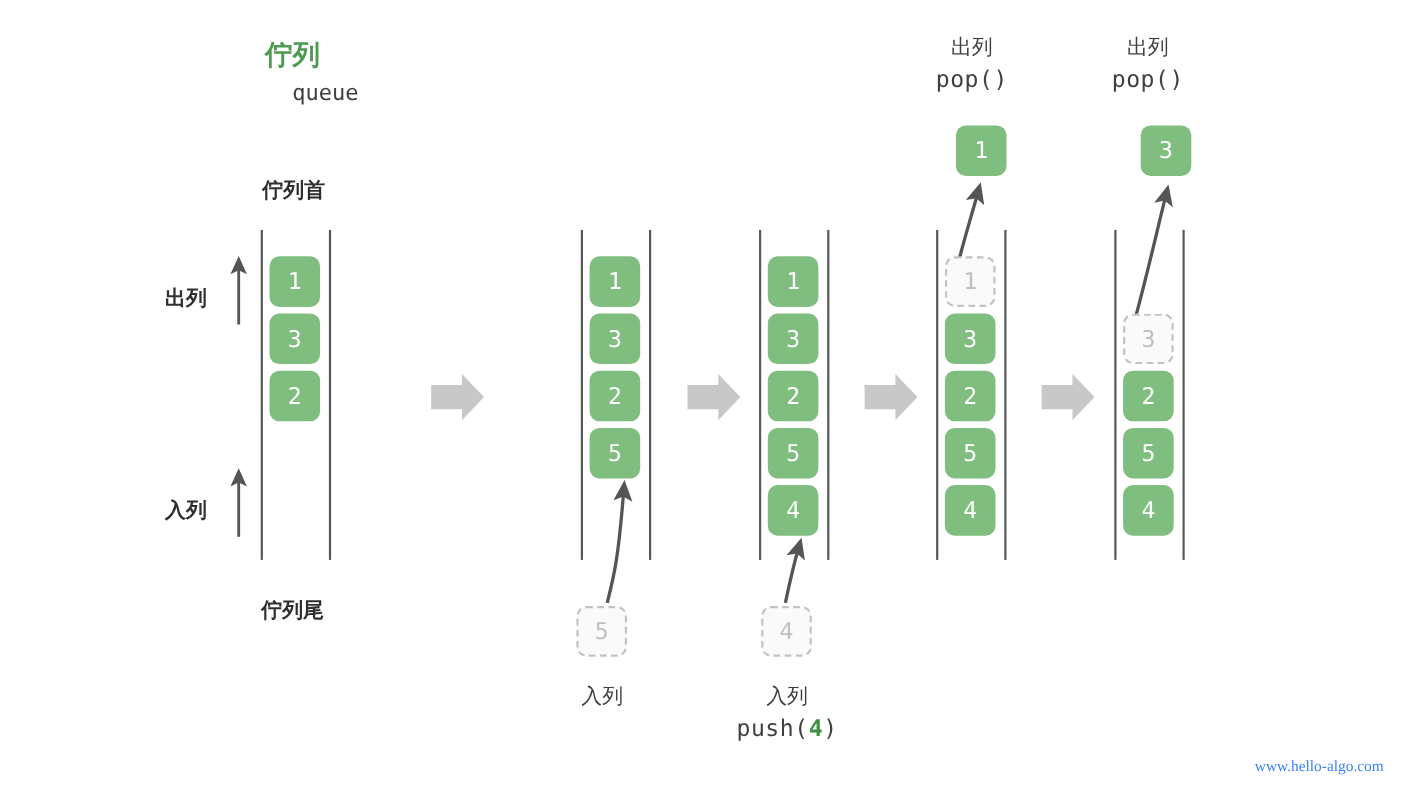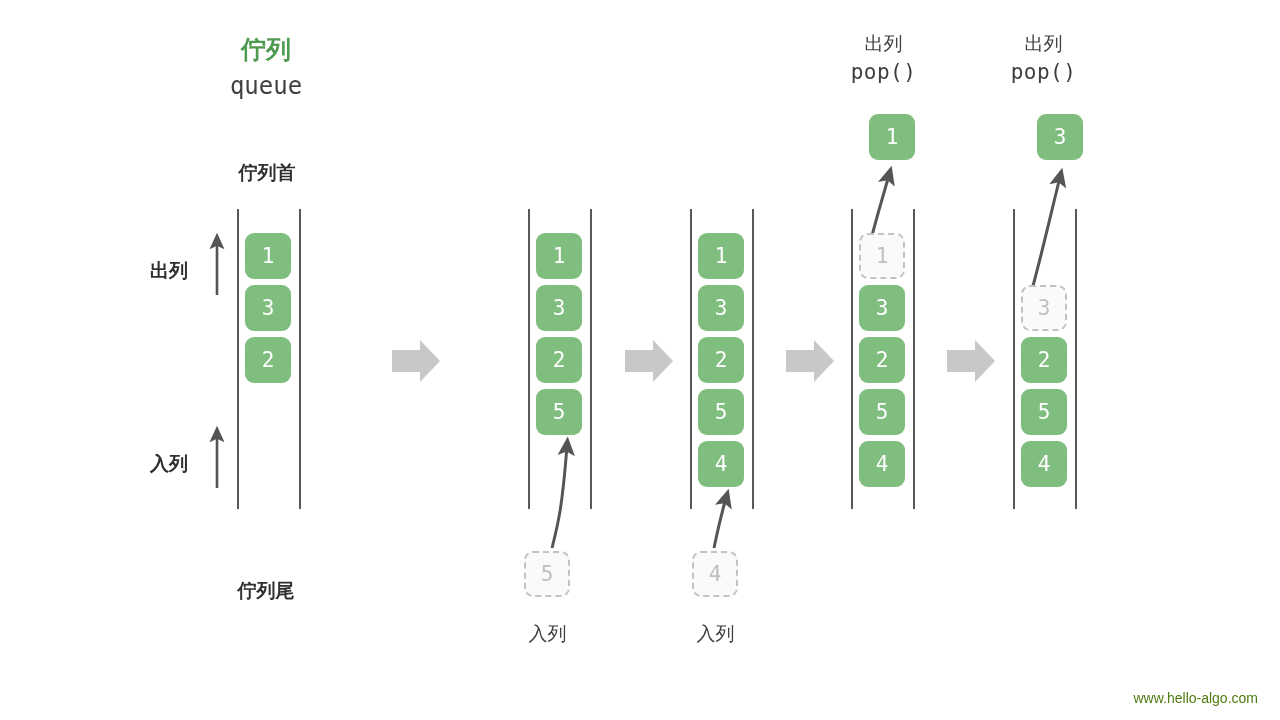--- a/index.html
+++ b/index.html
@@ -10,21 +10,21 @@
   }
   .stage{position:absolute;}
 
   
   .title-zh{
     position:absolute;font-size:25px;font-weight:bold;color:#4e9a51;
     text-align:center;white-space:nowrap;
   }
   .title-en{
     position:absolute;font-family:"DejaVu Sans Mono","Liberation Mono",monospace;
-    font-size:24px;color:#3f3f3f;text-align:center;white-space:nowrap;
+    font-size:20px;color:#3f3f3f;text-align:right;white-space:nowrap;
   }
   .head-label,.tail-label{
     position:absolute;font-size:19px;font-weight:bold;color:#2f2f2f;
     white-space:nowrap;text-align:center;
   }
   .side-label{
     position:absolute;font-size:19px;font-weight:bold;color:#2f2f2f;
     white-space:nowrap;
   }
 
@@ -52,22 +52,22 @@
   }
   .cell.ghost{
     background:#fafafa;color:#bfbfbf;border:2px dashed #c2c2c2;
   }
 
   
   .svg-layer{position:absolute;left:0;top:0;width:1280px;height:720px;pointer-events:none;}
 
   
   .watermark{
-    position:absolute;right:22px;bottom:14px;color:#4d7c0f;
-    font-family:Liberation Sans, sans-serif;font-size:14px;
+    position:absolute;right:22px;bottom:14px;color:#3b82f6;
+    font-family:Liberation Serif, serif;font-size:14px;
   }
 </style>
 </head>
 <body>
 
 <svg class="svg-layer" viewBox="0 0 1280 720">
   <defs>
     <marker id="ah" markerWidth="7" markerHeight="7" refX="3.2" refY="3.3" orient="auto">
       <path d="M0,0.4 L6.4,3.3 L0,6.2 L1.4,3.3 Z" fill="#555555"></path>
     </marker>
@@ -108,21 +108,21 @@
   </g>
   <g>
     <path d="M947,350 L975,350 L975,340 L995,361 L975,382 L975,372 L947,372 Z" fill="#c8c8c8"></path>
   </g>
 </svg>
 
 <div class="title-zh" style="left:206px;top:33px;width:120px;">佇列</div>
 <div class="title-en" style="left:206px;top:72px;width:120px;">queue</div>
 
 <div class="head-label" style="left:207px;top:160px;width:120px;">佇列首</div>
-<div class="tail-label" style="left:206px;top:542px;width:120px;margin-top:36px;">佇列尾</div>
+<div class="tail-label" style="left:206px;top:542px;width:120px;">佇列尾</div>
 
 <div class="side-label" style="left:150px;top:258px;">出列</div>
 <div class="side-label" style="left:150px;top:451px;">入列</div>
 
 <div class="stage">
   <div class="rail" style="left:237px;top:209px;height:300px;"></div>
   <div class="rail" style="left:299px;top:209px;height:300px;"></div>
   <div class="cell" style="left:245px;top:233px;">1</div>
   <div class="cell" style="left:245px;top:285px;">3</div>
   <div class="cell" style="left:245px;top:337px;">2</div>
@@ -145,20 +145,21 @@
   <div class="rail" style="left:690px;top:209px;height:300px;"></div>
   <div class="rail" style="left:752px;top:209px;height:300px;"></div>
   <div class="cell" style="left:698px;top:233px;">1</div>
   <div class="cell" style="left:698px;top:285px;">3</div>
   <div class="cell" style="left:698px;top:337px;">2</div>
   <div class="cell" style="left:698px;top:389px;">5</div>
   <div class="cell" style="left:698px;top:441px;">4</div>
   <div class="cell ghost" style="left:692px;top:551px;">4</div>
   <div class="op-caption" style="left:638px;top:620px;width:155px;">
     <span class="zh">入列</span>
+    <span class="code"><span>push(</span><span class="num">4</span><span>)</span></span>
   </div>
 </div>
 
 <div class="stage">
   <div class="op-caption" style="left:806px;top:30px;width:155px;">
     <span class="zh">出列</span>
     <span class="code"><span>pop(</span><span class="num"></span><span>)</span></span>
   </div>
   <div class="cell" style="left:869px;top:114px;">1</div>
   <div class="rail" style="left:851px;top:209px;height:300px;"></div>

